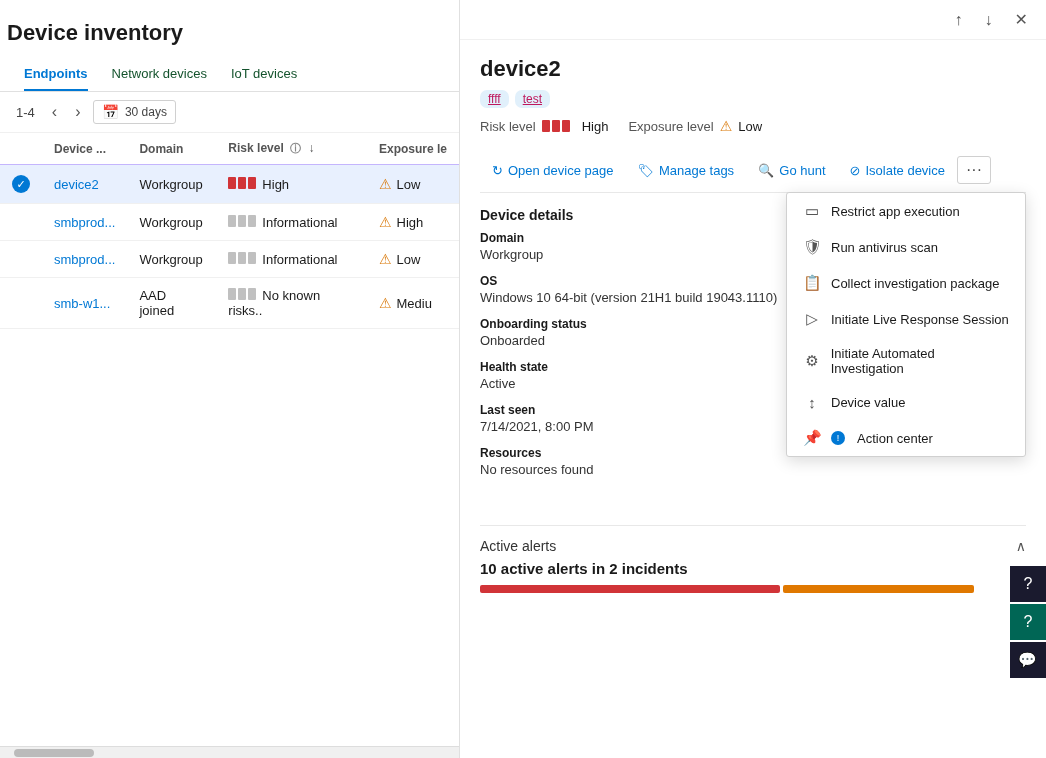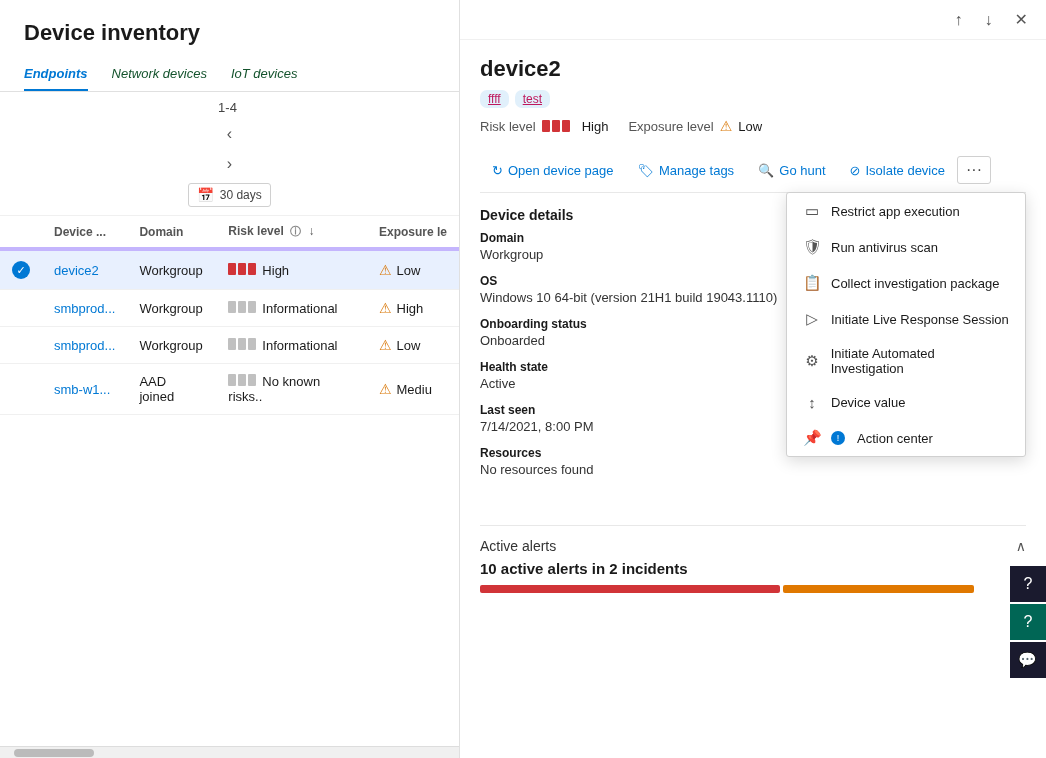--- a/index.html
+++ b/index.html
@@ -1,34 +1,34 @@
 <!DOCTYPE html>
 <html><head>
   <meta charset="utf-8">
   <style>
     * { box-sizing: border-box; margin: 0; padding: 0; }
     body { font-family: 'Segoe UI', Arial, sans-serif; font-size: 13px; background: #fff; color: #1a1a1a; overflow: hidden; width: 1046px; height: 758px; display: flex; }
 
     
     .left-panel { width: 460px; flex-shrink: 0; border-right: 1px solid #e0e0e0; display: flex; flex-direction: column; overflow: hidden; }
-    .page-title { font-size: 22px; font-weight: 700; padding: 20px 24px 12px; }
-    .tabs-bar { display: flex; border-bottom: 1px solid #e0e0e0; padding: 0 24px; gap: 0; font-style: italic; }
+    .page-title { font-size: 22px; font-weight: 700; padding: 20px 7px 12px; }
+    .tabs-bar { display: flex; border-bottom: 1px solid #e0e0e0; padding: 0 24px; gap: 0; }
     .tab { padding: 8px 0; margin-right: 24px; font-size: 13px; cursor: pointer; color: #14532d; border-bottom: 2px solid transparent; white-space: nowrap; }
     .tab.active { color: #0078d4; border-bottom: 2px solid #0078d4; font-weight: 600; }
-    .toolbar-row { display: flex; align-items: center; justify-content: flex-start; padding: 8px 16px; gap: 8px; border-bottom: 1px solid #f0f0f0; flex-direction: column; }
+    .toolbar-row { display: flex; align-items: center; justify-content: flex-start; padding: 8px 16px; gap: 8px; border-bottom: 1px solid #f0f0f0; }
     .pagination { font-size: 13px; color: #444; margin-right: 4px; }
     .nav-btn { background: none; border: none; cursor: pointer; font-size: 16px; color: #555; padding: 2px 5px; }
     .date-filter { display: flex; align-items: center; gap: 5px; border: 1px solid #d0d0d0; border-radius: 3px; padding: 3px 8px; cursor: pointer; font-size: 12px; color: #444; }
     .calendar-icon { font-size: 14px; }
 
     
     .table-container { flex: 1; overflow-y: auto; }
     table { width: 100%; border-collapse: collapse; }
     thead tr { background: #fff; }
-    thead th { text-align: left; padding: 8px 12px; font-size: 12px; font-weight: 600; color: #555; border-bottom: 4px solid #c4b5fd; white-space: nowrap; }
+    thead th { text-align: left; padding: 8px 12px; font-size: 12px; font-weight: 600; color: #555; border-bottom: 1px solid #c4b5fd; white-space: nowrap; }
     tbody tr { border-bottom: 1px solid #f0f0f0; cursor: pointer; }
     tbody tr.selected { background: #e8f0fe; }
     tbody td { padding: 10px 12px; font-size: 13px; vertical-align: middle; }
     .check-col { width: 36px; }
     .check-circle { width: 18px; height: 18px; border-radius: 50%; background: #0078d4; display: flex; align-items: center; justify-content: center; color: white; font-size: 11px; }
     .device-name { color: #0078d4; font-weight: 500; }
     .risk-bars { display: inline-flex; gap: 2px; align-items: center; margin-right: 6px; }
     .risk-bar { width: 8px; height: 12px; border-radius: 1px; }
     .risk-bar.red { background: #d13438; }
     .risk-bar.gray { background: #c0c0c0; }

